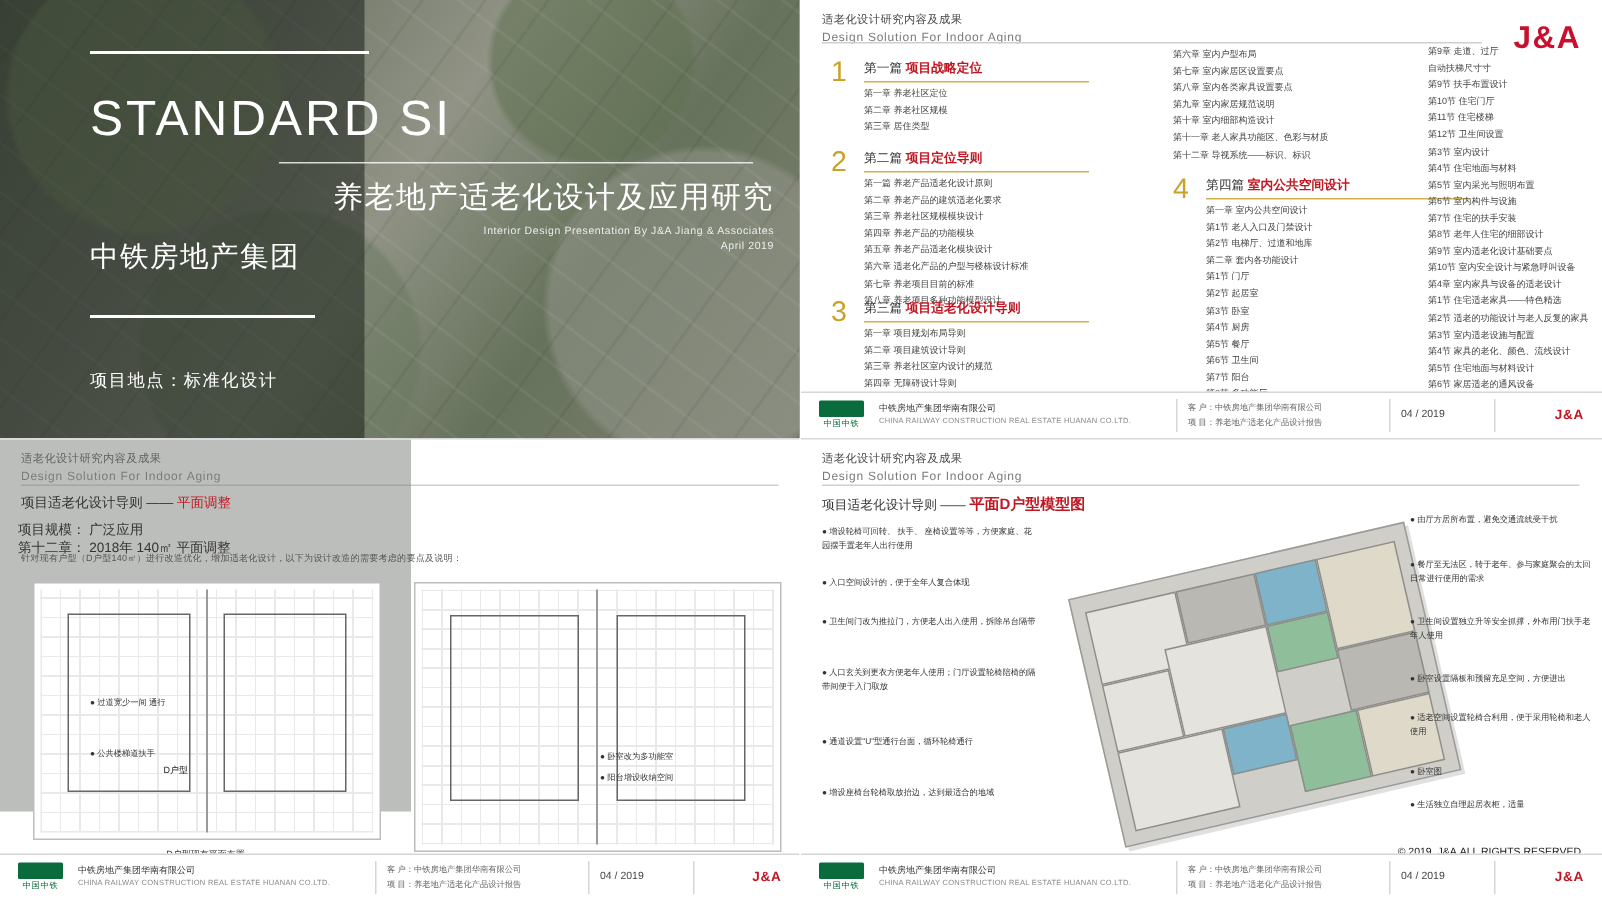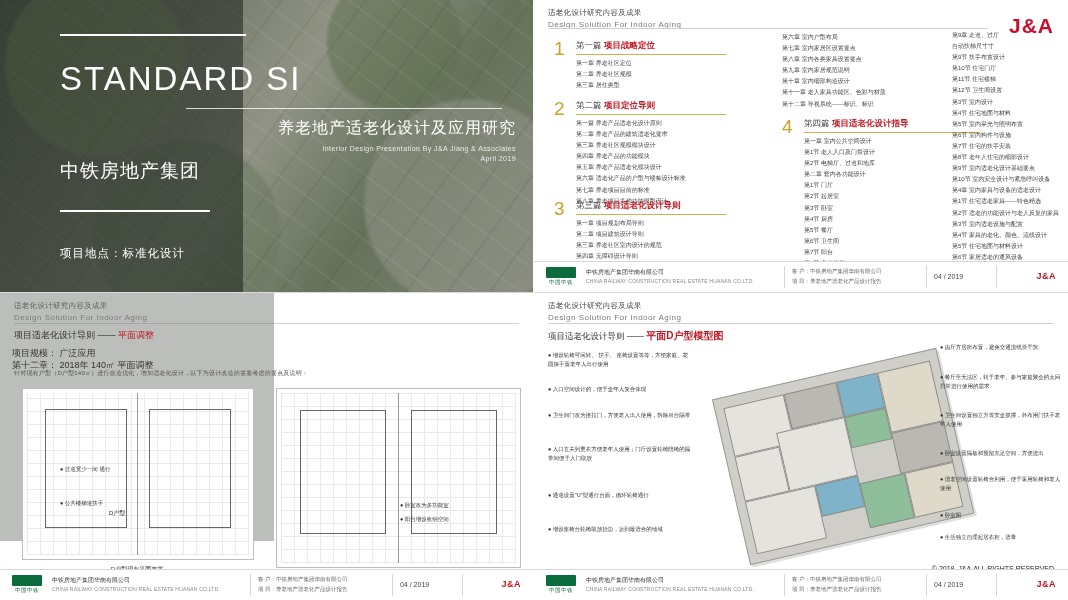--- a/index.html
+++ b/index.html
@@ -30,21 +30,21 @@
   .cover-shade{position:absolute;left:0;top:0;width:243px;height:292px;background:rgba(40,44,40,.58);}
   .cover-shade2{position:absolute;left:243px;top:0;right:0;height:292px;background:rgba(255,255,255,.06);}
   .cover-rule{position:absolute;background:#ffffff;}
   #cr1{left:60px;top:34px;width:186px;height:2px;}
   #cr2{left:60px;top:210px;width:150px;height:2px;}
   #cr3{left:186px;top:108px;width:316px;height:1px;background:rgba(255,255,255,.8);}
   .cover-title{position:absolute;left:60px;top:60px;color:#ffffff;font-size:33px;letter-spacing:2px;font-weight:400;white-space:nowrap;}
   .cover-cn1{position:absolute;left:60px;top:158px;color:#fff;font-size:19px;letter-spacing:1px;}
   .cover-cn2{position:absolute;left:60px;top:182px;color:#fff;font-size:17px;letter-spacing:1px;}
   .cover-main{position:absolute;left:186px;top:118px;width:330px;text-align:right;color:#fff;}
-  .cover-main .l1{font-size:16px;letter-spacing:1px;margin-bottom:6px;}
+  .cover-main .l1{font-size:20px;letter-spacing:1px;margin-bottom:6px;}
   .cover-main .l2{font-size:8.5px;letter-spacing:.6px;color:rgba(255,255,255,.92);margin-bottom:5px;}
   .cover-main .l3{font-size:7px;letter-spacing:.4px;color:rgba(255,255,255,.85);}
   .cover-main .l4{font-size:7px;letter-spacing:.4px;color:rgba(255,255,255,.85);margin-top:3px;}
   .cover-foot{position:absolute;left:60px;top:246px;color:#fff;font-size:11.5px;letter-spacing:1px;}
 
   
   #slide-plan{left:0;top:292px;width:533px;height:308px;background:#fff;border-top:1px solid #d8d8d8;}
   .hdr{position:absolute;left:14px;top:8px;}
   .hdr .cn{font-size:7.5px;color:#444;letter-spacing:.3px;}
   .hdr .en{font-size:8px;color:#7b7b7b;letter-spacing:.5px;margin-top:2px;}
@@ -254,21 +254,21 @@
       <li>第十章 室内细部构造设计</li>
       <li>第十一章 老人家具功能区、色彩与材质</li>
       <li>第十二章 导视系统——标识、标识</li>
     </ul>
   </div>
 
   <div class="sec" style="left:248px;top:118px;width:190px;">
     <div class="num">4</div>
     <div class="t1">
       <span>第四篇</span>
-      <b>项目适老化设计指导</b>
+      <b>室内公共空间设计</b>
     </div>
     <div class="rule" style="width:176px;"></div>
     <ul>
       <li>第一章 室内公共空间设计</li>
       <li>第1节 老人入口及门禁设计</li>
       <li>第2节 电梯厅、过道和地库</li>
       <li>第二章 套内各功能设计</li>
       <li>第1节 门厅</li>
       <li>第2节 起居室</li>
       <li>第3节 卧室</li>

